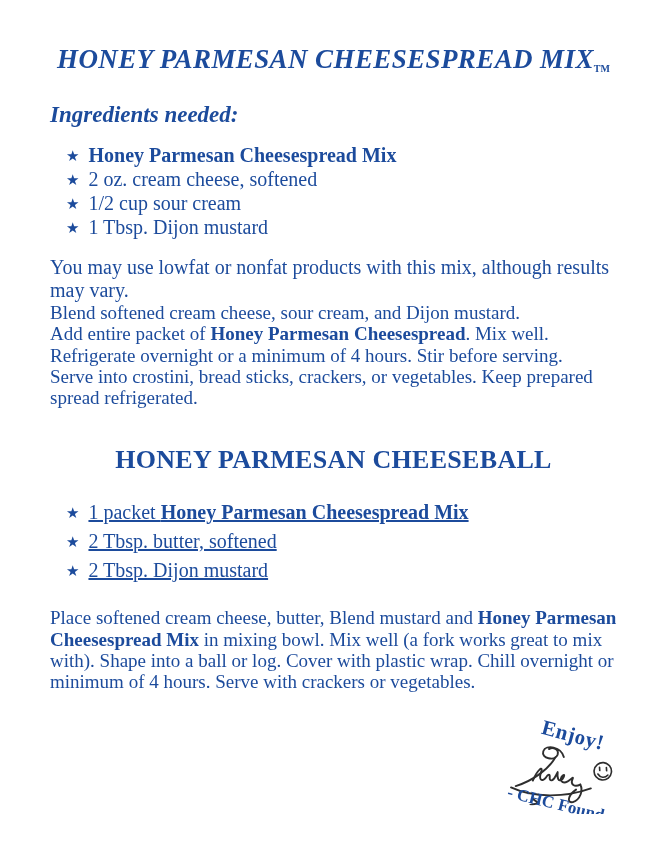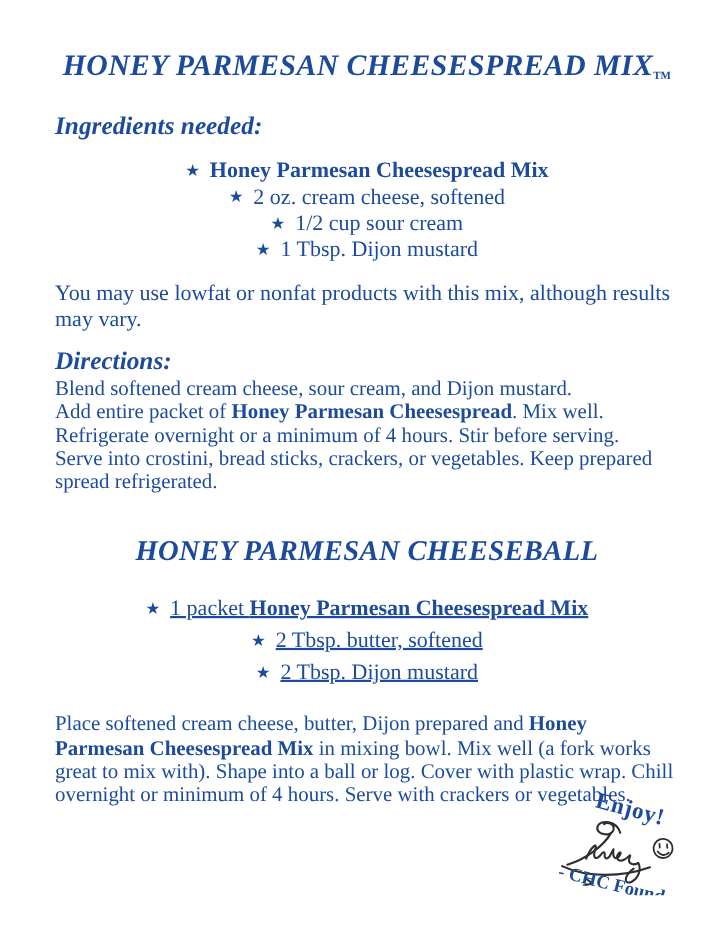--- a/index.html
+++ b/index.html
@@ -36,21 +36,20 @@
     margin: 0 0 5px 0;
     font-size: 23px;
     font-weight: bold;
     font-style: italic;
   }
   ul.ingredient-list {
     list-style: none;
     margin: 16px;
     padding: 0;
     font-size: 20px;
-    text-align: center;
   }
   ul.ingredient-list li {
     line-height: 22px;
     margin: 0;
     white-space: nowrap;
   }
   ul.list-spaced li {
     line-height: 21px;
     margin: 0 0 6px 0;
   }
@@ -72,21 +71,20 @@
     margin: 0;
     font-size: 19px;
     line-height: 1.12;
     max-width: 582px;
   }
   .section2-title {
     margin: 37px 0 0 0;
     text-align: center;
     font-size: 26px;
     font-weight: bold;
-    font-style: italic;
     letter-spacing: 0.3px;
   }
   .list2 { margin-top: 27px !important; text-decoration: underline; }
   .para2 { margin-top: 24px; }
   b, .bold { font-weight: bold; }
   
   .enjoy {
     position: absolute;
     left: 541px;
     top: 723px;
@@ -128,33 +126,32 @@
 
     <ul class="ingredient-list">
       <li><span class="star">★</span><span></span><b>Honey Parmesan Cheesespread Mix</b><span></span></li>
       <li><span class="star">★</span><span>2 oz. cream cheese, softened</span><b></b><span></span></li>
       <li><span class="star">★</span><span>1/2 cup sour cream</span><b></b><span></span></li>
       <li><span class="star">★</span><span>1 Tbsp. Dijon mustard</span><b></b><span></span></li>
     </ul>
 
     <p class="note">You may use lowfat or nonfat products with this mix, although results may vary.</p>
 
-    <h2 class="sub-heading directions-heading">Directions:</h2>
 
     <p class="para"><span>Blend softened cream cheese, sour cream, and Dijon mustard.</span><br><span>Add entire packet of </span><b>Honey Parmesan Cheesespread</b><span>. Mix well.</span><br><span>Refrigerate overnight or a minimum of 4 hours. Stir before serving.</span><br><span>Serve into crostini, bread sticks, crackers, or vegetables. Keep prepared spread refrigerated.</span></p>
 
     <h2 class="section2-title">HONEY PARMESAN CHEESEBALL</h2>
 
     <ul class="ingredient-list list-spaced list2">
       <li><span class="star">★</span><span>1 packet </span><b>Honey Parmesan Cheesespread Mix</b><span></span></li>
       <li><span class="star">★</span><span>2 Tbsp. butter, softened</span><b></b><span></span></li>
       <li><span class="star">★</span><span>2 Tbsp. Dijon mustard</span><b></b><span></span></li>
     </ul>
 
-    <p class="para para2"><span>Place softened cream cheese, butter, Dijon prepared and </span><b>Honey Parmesan Cheesespread Mix</b><span> in mixing bowl. Mix well (a fork works great to mix with). Shape into a ball or log. Cover with plastic wrap. Chill overnight or minimum of 4 hours. Serve with crackers or vegetables.</span></p>
+    <p class="para para2"><span>Place softened cream cheese, butter, Blend mustard and </span><b>Honey Parmesan Cheesespread Mix</b><span> in mixing bowl. Mix well (a fork works great to mix with). Shape into a ball or log. Cover with plastic wrap. Chill overnight or minimum of 4 hours. Serve with crackers or vegetables.</span></p>
   </div>
 
   <div class="enjoy">Enjoy!</div>
 
   <svg class="signature-svg" viewBox="0 0 120 70" role="img" aria-label="Shirley">
     <g stroke="#2e2e2e" stroke-width="2.1" fill="none" stroke-linecap="round" stroke-linejoin="round">
       <path d="M62,14 C58,3 41,2 39,10 C37,18 53,20 55,12 C56,6 49,4 45,7"></path>
       <path d="M53,15 C47,29 30,44 13,51"></path>
       <path d="M31,43 C35,30 41,25 39,33 C37,42 41,44 45,38 C47,34 49,34 49,38 C49,42 53,42 55,36 L57,31 C57,38 59,42 63,38 C65,35 65,32 63,34 C59,39 63,44 69,40 C73,37 75,33 74,37 C72,43 77,46 83,42"></path>
       <path d="M83,42 C87,48 85,58 77,62 C70,64 71,55 79,48"></path>

